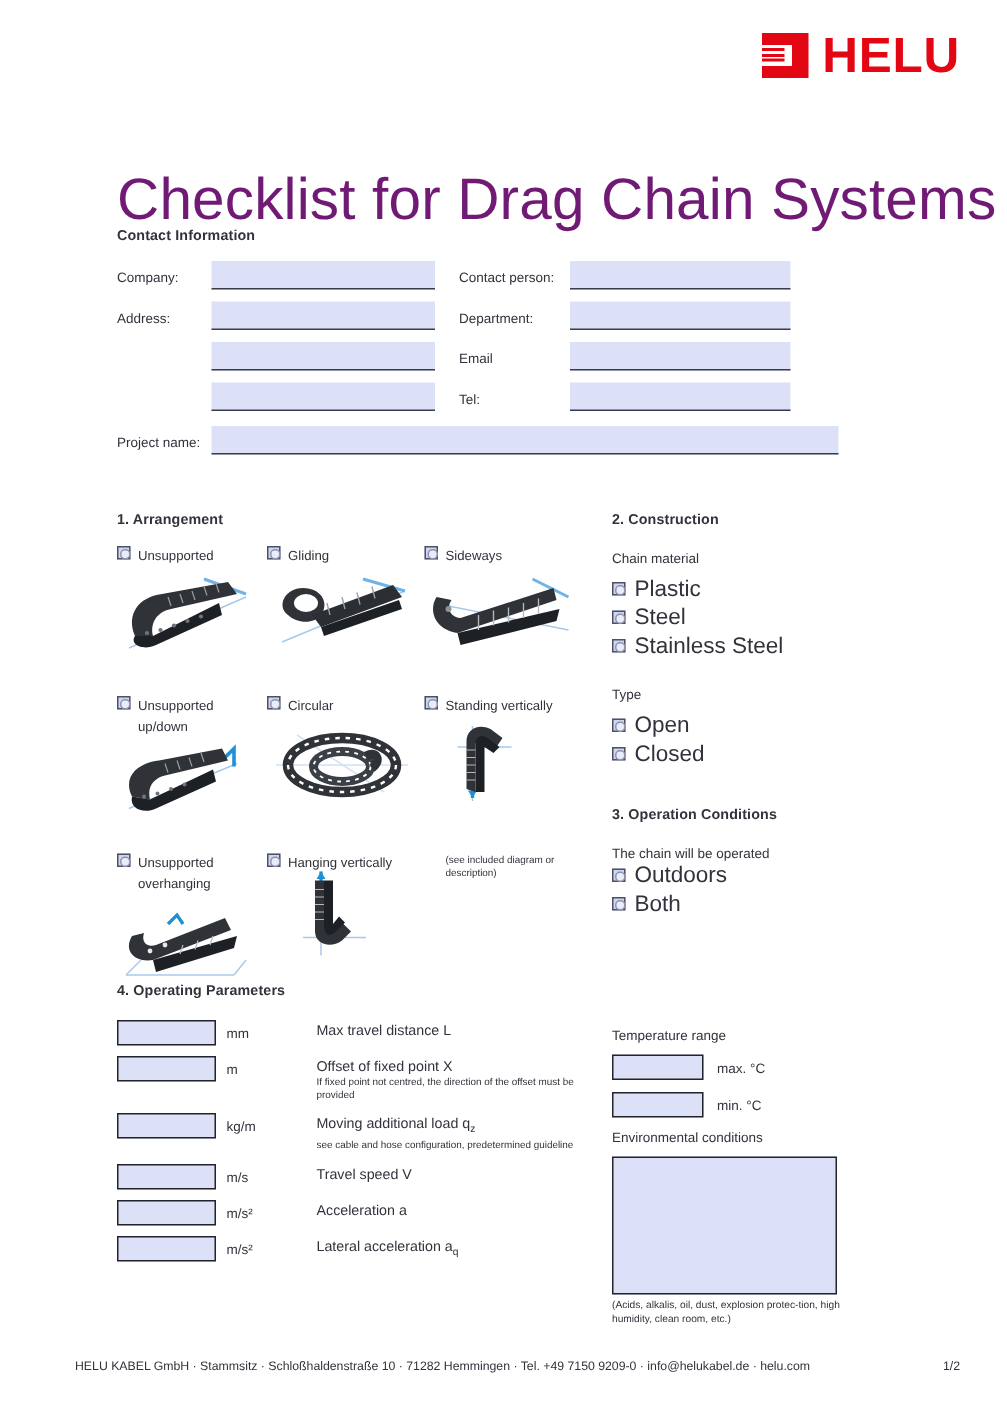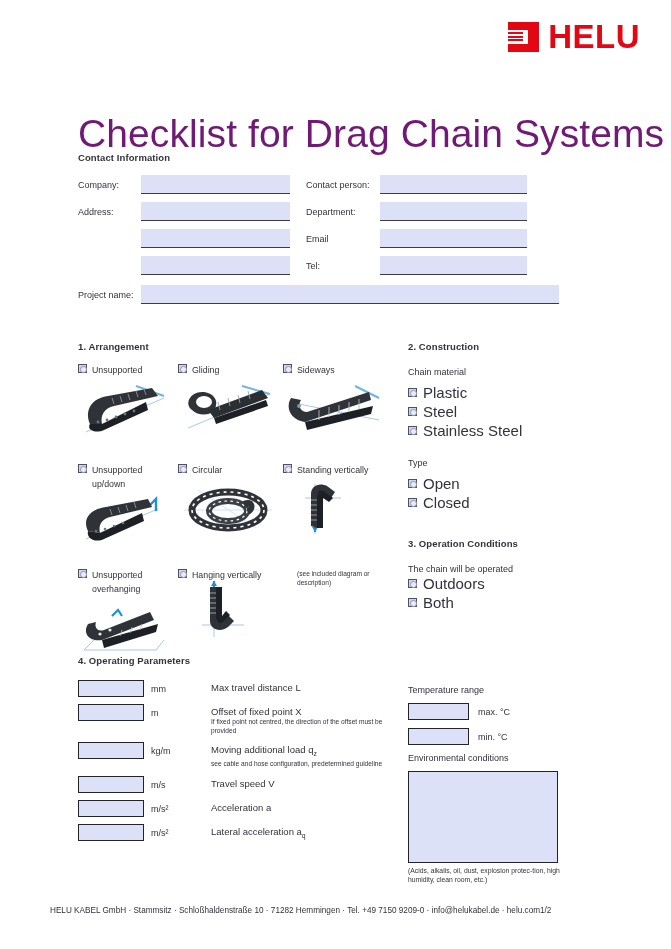--- a/index.html
+++ b/index.html
@@ -279,20 +279,21 @@
     width: 152px;
   }
 
   
   #footer {
     position: absolute;
     left: 50px;
     right: 31px;
     top: 906px;
     display: flex;
+    justify-content: space-between;
     align-items: baseline;
     font-size: 8.2px;
     color: #32323c;
   }
 </style>
 </head>
 <body>
 
 <div class="logo-wrap">
   <div class="logo-mark">

